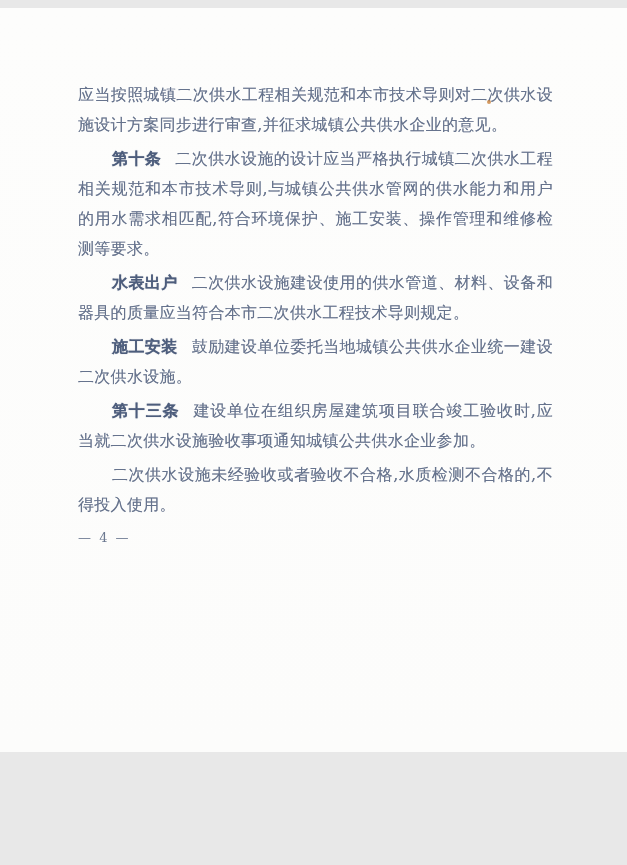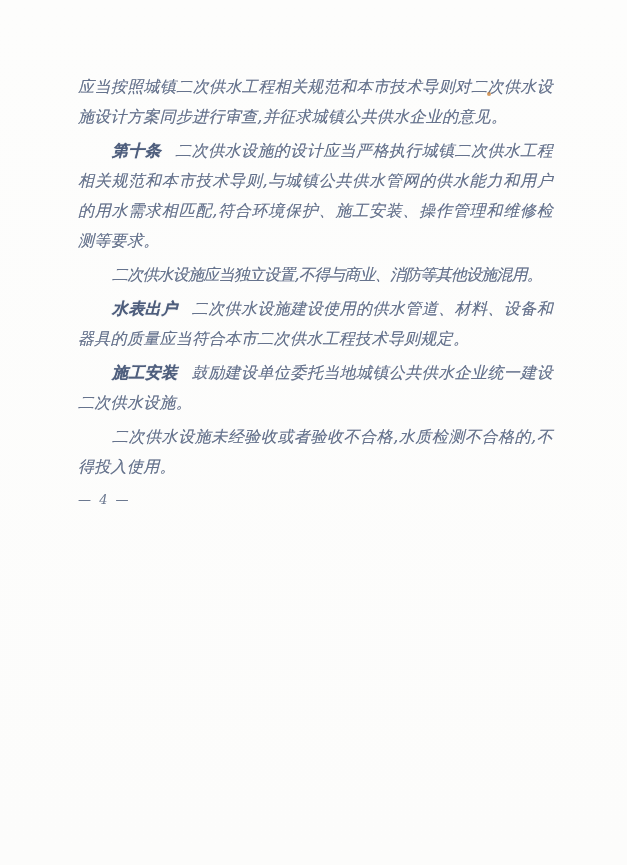--- a/index.html
+++ b/index.html
@@ -3,26 +3,25 @@
 <meta charset="utf-8">
 <style>
   html, body {
     margin: 0;
     padding: 0;
     background: #e8e8e8;
   }
   .page {
     position: relative;
     width: 627px;
-    height: 865px;
-    margin: 0 auto;
+    height: 744px;
+    margin: 8px auto;
     background: linear-gradient(180deg, #fdfdfc 0%, #fcfcfb 100%);
     overflow: hidden;
     font-family: "DejaVu Serif", "Liberation Serif", serif;
-    font-style: italic;
   }
   .content {
     position: absolute;
     left: 78px;
     top: 72px;
     width: 475px;
   }
   .para {
     margin: 0 0 4px 0;
     font-size: 16px;
@@ -66,26 +65,26 @@
 
 <div class="page">
   <div class="content">
 
     <p class="para"><span>应当按照城镇二次供水工程相关规范和本市技术导则对二次供水设施设计方案同步进行审查,并征求城镇公共供水企业的意见。</span></p>
 
 
     <p class="para indent"><span class="lead">第十条</span><span>二次供水设施的设计应当严格执行城镇二次供水工程相关规范和本市技术导则,与城镇公共供水管网的供水能力和用户的用水需求相匹配,符合环境保护、施工安装、操作管理和维修检测等要求。</span></p>
 
 
-    <p class="para indent squeeze"><span>二次供水设施应当独立设置,不得与商业、消防等其他设施混用。</span></p>
 
     <p class="para indent"><span class="lead">水表出户</span><span>二次供水设施建设使用的供水管道、材料、设备和器具的质量应当符合本市二次供水工程技术导则规定。</span></p>
 
     <p class="para indent"><span class="lead">施工安装</span><span>鼓励建设单位委托当地城镇公共供水企业统一建设二次供水设施。</span></p>
 
+    <p class="para indent"><span class="lead">第十三条</span><span>建设单位在组织房屋建筑项目联合竣工验收时,应当就二次供水设施验收事项通知城镇公共供水企业参加。</span></p>
 
 
     <p class="para indent"><span>二次供水设施未经验收或者验收不合格,水质检测不合格的,不得投入使用。</span></p>
 
     <div class="page-number">— 4 —</div>
   </div>
 
   <div class="scan-dot"></div>
 </div>
 

